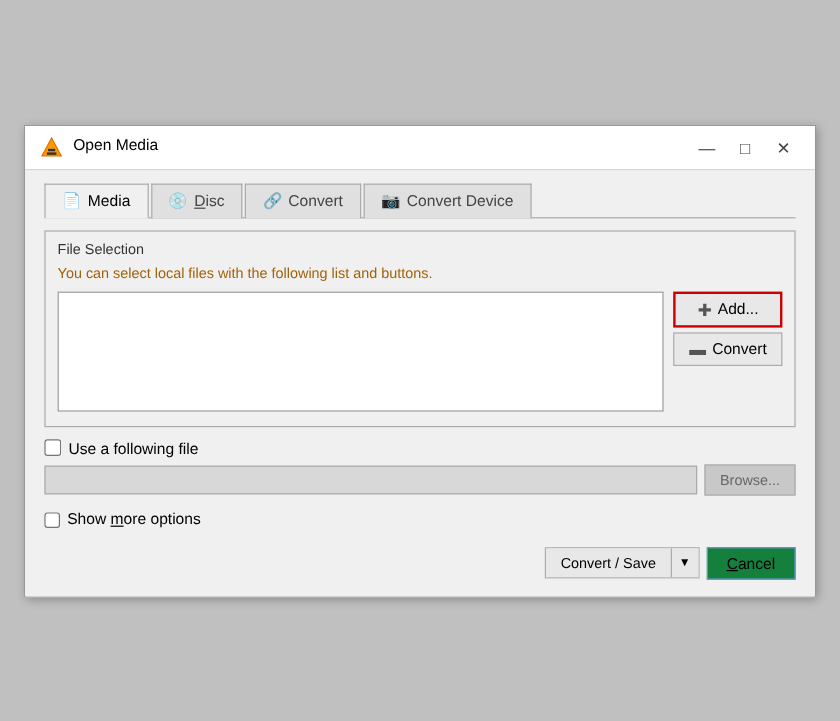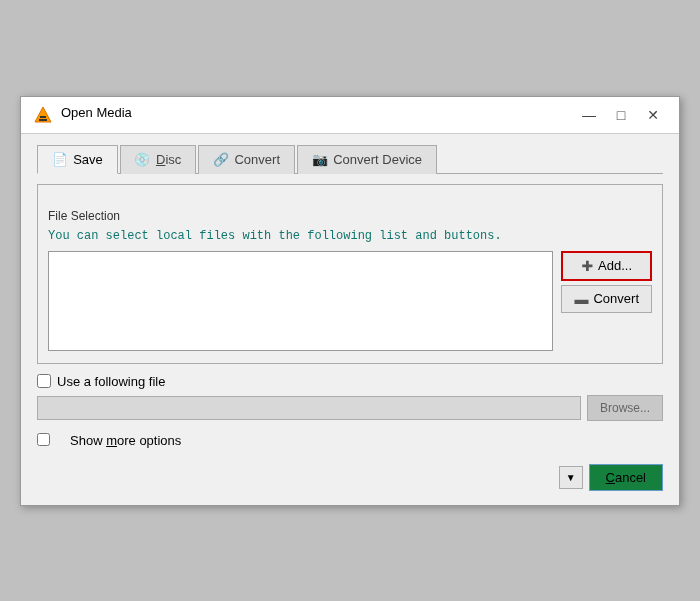--- a/index.html
+++ b/index.html
@@ -103,36 +103,35 @@
       z-index: 1;
     }
 
     .tab-icon {
       font-size: 13px;
     }
 
     
     .group-box {
       border: 1px solid #ababab;
-      padding: 24px 10px 12px;
+      padding: 8px 10px 12px;
       margin-bottom: 10px;
       background: #f0f0f0;
     }
 
     .group-label {
       font-size: 12px;
       color: #333;
       margin-bottom: 6px;
     }
 
     .group-desc {
       font-size: 12px;
-      color: #0f766e;
+      color: #a16207;
       margin-bottom: 8px;
-      font-family: Liberation Mono, monospace;
     }
 
     .file-area {
       display: flex;
       gap: 8px;
     }
 
     .file-list {
       flex: 1;
       height: 100px;
@@ -208,22 +207,22 @@
     .btn.browse {
       background: #c8c8c8;
       color: #666;
       border: 1px solid #ababab;
       min-width: 70px;
     }
 
     
     .show-more-row {
       display: flex;
-      align-items: flex-start;
-      gap: 20px;
+      align-items: flex-end;
+      gap: 6px;
       margin-bottom: 14px;
     }
 
     
     .bottom-bar {
       display: flex;
       justify-content: flex-end;
       align-items: center;
       gap: 6px;
       padding-top: 2px;
@@ -285,21 +284,21 @@
       <button class="title-btn">□</button>
       <button class="title-btn close">✕</button>
     </div>
   </div>
 
   <div class="content">
 
     <div class="tabs">
       <div class="tab active">
         <span class="tab-icon">📄</span>
-        <span>Save</span>
+        <span>Media</span>
       </div>
       <div class="tab">
         <span class="tab-icon">💿</span>
         <span><span class="underline">D</span>isc</span>
       </div>
       <div class="tab">
         <span class="tab-icon">🔗</span>
         <span>Convert</span>
       </div>
       <div class="tab">
@@ -337,20 +336,21 @@
       </div>
     </div>
 
     <div class="show-more-row">
       <input type="checkbox" id="show-more-check" style="">
       <label for="show-more-check">Show <span class="underline">m</span>ore options</label>
     </div>
 
     <div class="bottom-bar">
       <div class="btn-convert">
+        <button class="btn-convert-main">Convert / Save</button>
         <button class="btn-convert-arrow">▼</button>
       </div>
       <button class="btn-cancel">
         <span><span class="underline">C</span>ancel</span>
       </button>
     </div>
 
   </div>
 </div>
 

